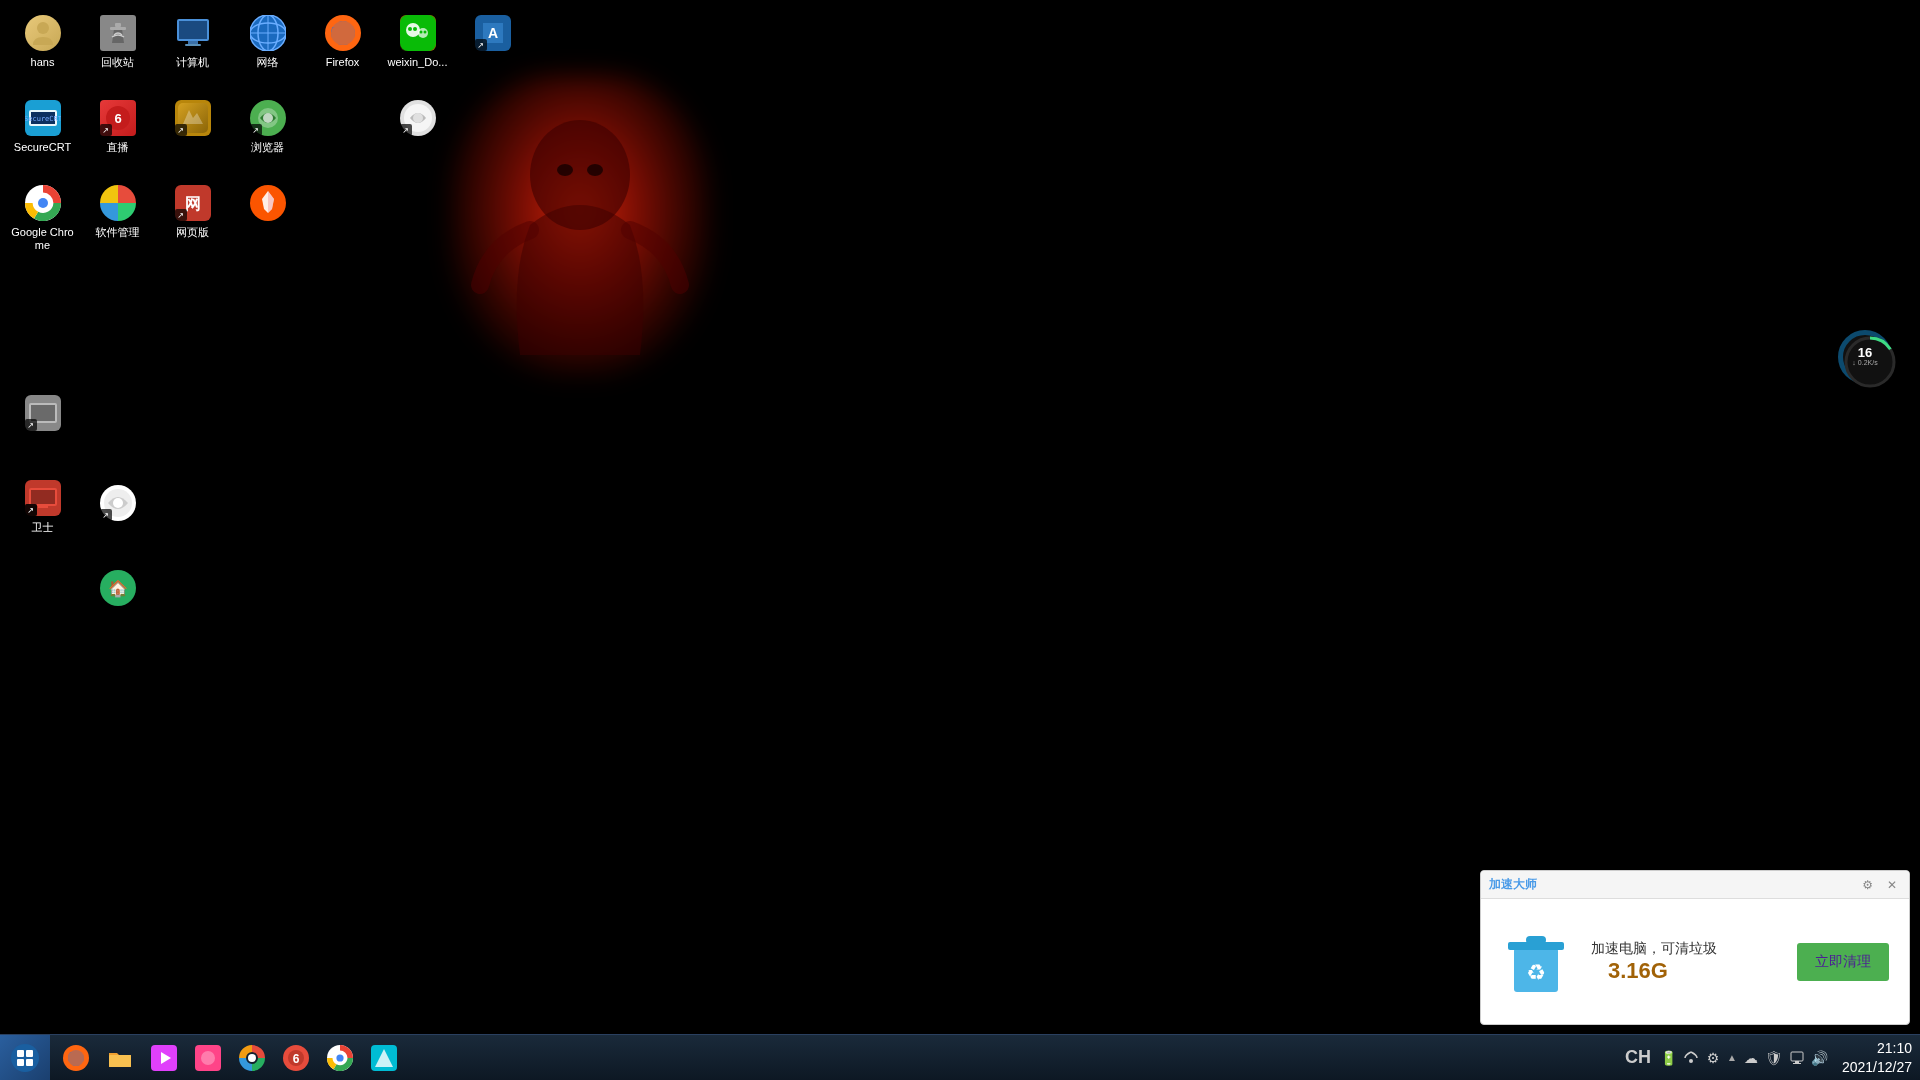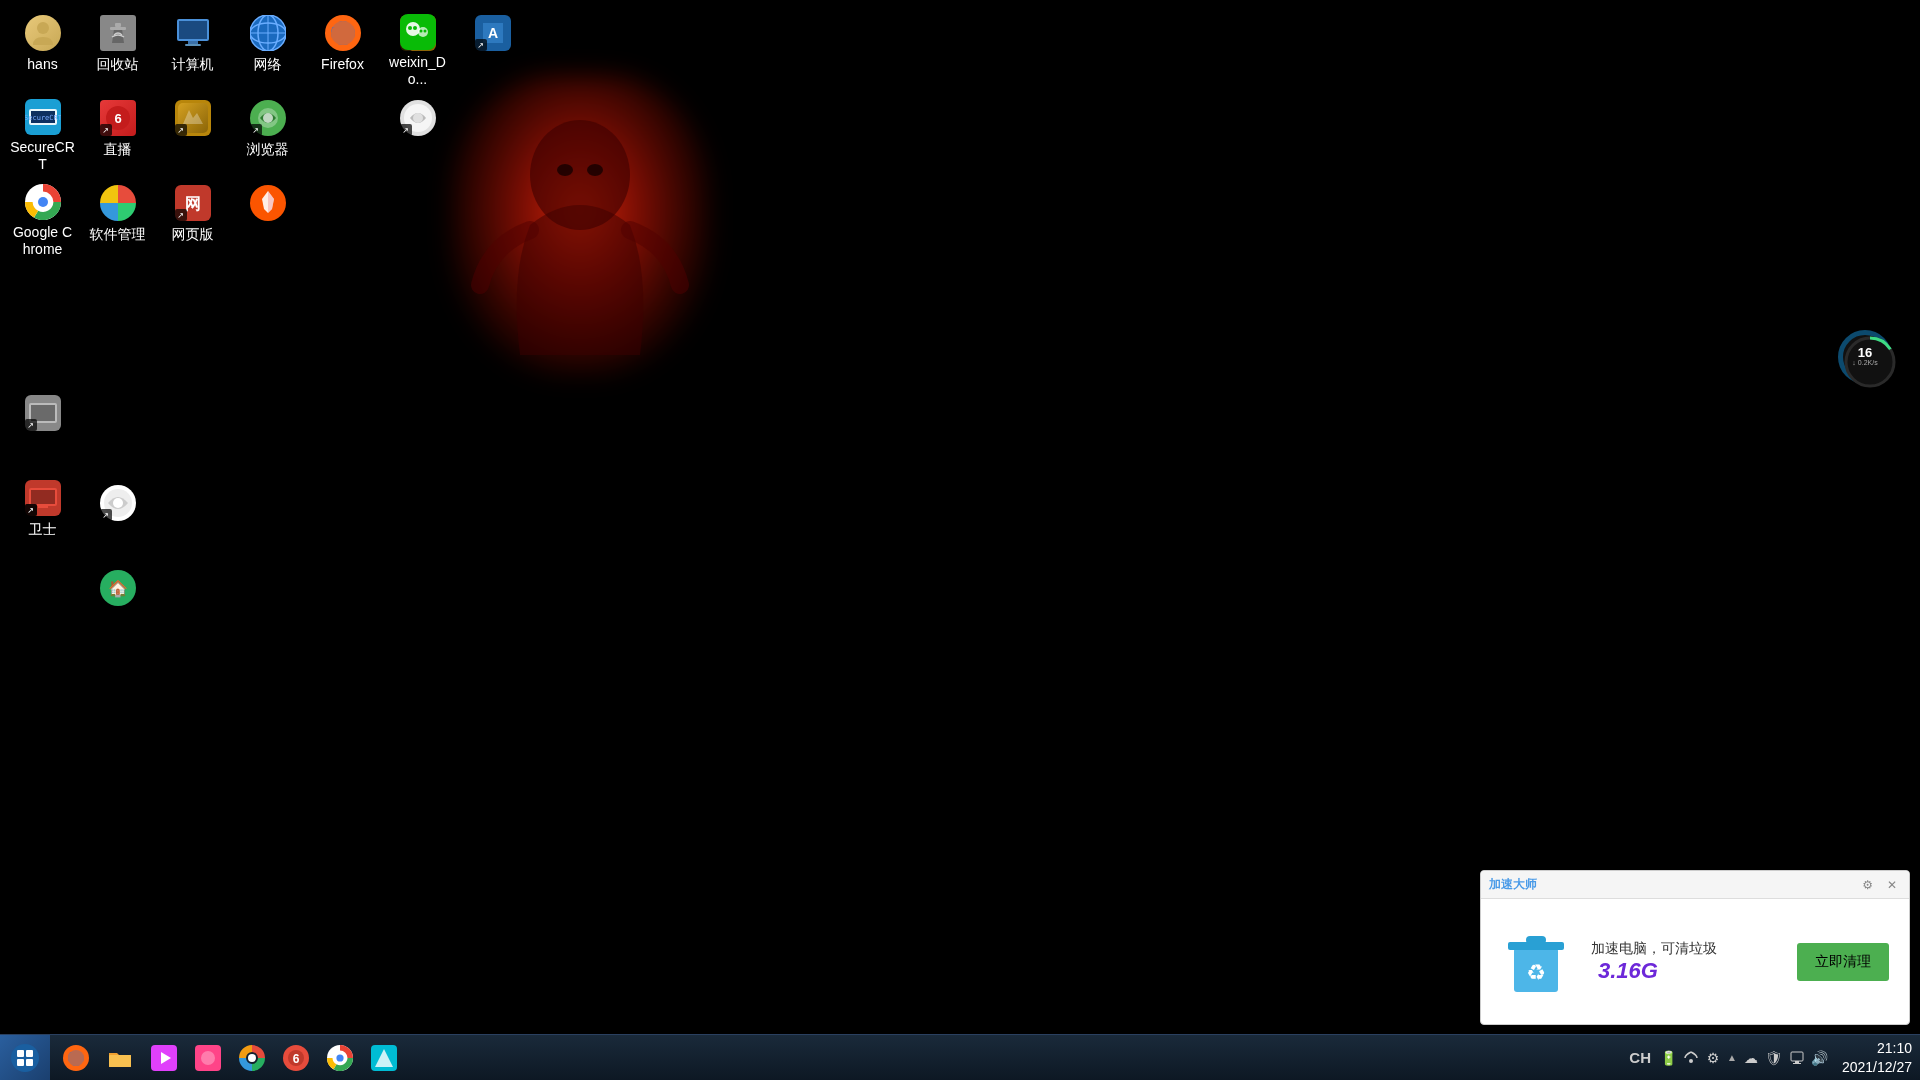--- a/index.html
+++ b/index.html
@@ -61,21 +61,21 @@
     .icon-img {
       width: 40px;
       height: 40px;
       display: flex;
       align-items: center;
       justify-content: center;
       position: relative;
       margin-bottom: 3px;
     }
     .icon-label {
-      font-size: 14px;
+      font-size: 11px;
       color: #fff;
       text-align: center;
       text-shadow: 1px 1px 2px #000;
       line-height: 1.2;
       max-width: 70px;
       word-break: break-all;
     }
     .icon-hans {
       background: linear-gradient(135deg, #e8c97a, #c8a855);
       border-radius: 50%;
@@ -206,21 +206,21 @@
       font-size: 14px;
       color: #333;
     }
     .notification-text .size {
       color: #2ecc40;
       font-size: 22px;
       font-weight: bold;
     }
     .notification-btn {
       background: #4caf50;
-      color: #000000;
+      color: #4c1d95;
       border: none;
       border-radius: 3px;
       padding: 10px 18px;
       font-size: 14px;
       cursor: pointer;
       white-space: nowrap;
       font-family: 'Microsoft YaHei', Arial, sans-serif;
     }
 
     
@@ -288,21 +288,21 @@
     .taskbar-time {
       text-align: right;
       color: #fff;
       font-size: 14px;
       line-height: 1.3;
       padding-left: 8px;
       cursor: pointer;
     }
     .taskbar-lang {
       color: #ccc;
-      font-size: 15px;
+      font-size: 18px;
       font-weight: bold;
       padding: 0 4px;
       cursor: pointer;
     }
     .expand-arrow {
       color: #aaa;
       font-size: 10px;
       cursor: pointer;
     }
 
@@ -670,21 +670,21 @@
 
           <rect x="2" y="14" width="56" height="8" rx="2" fill="#29a0d4"></rect>
 
           <rect x="20" y="8" width="20" height="8" rx="4" fill="#29a0d4"></rect>
 
           <text x="30" y="52" text-anchor="middle" fill="#fff" font-size="22">♻</text>
         </svg>
       </div>
       <div class="notification-text">
         <span>加速电脑，可清垃圾</span>
-        <span class="size" style="color:#6d28d9; font-size:22px; font-weight:bold; margin-left:7px;font-style:italic;">3.16G</span>
+        <span class="size" style="color:#a16207; font-size:22px; font-weight:bold; margin-left:17px;">3.16G</span>
       </div>
       <button class="notification-btn">立即清理</button>
     </div>
   </div>
 
   <div class="taskbar">
     <div class="taskbar-start">
       <svg width="30" height="30" viewBox="0 0 30 30">
         <circle cx="15" cy="15" r="14" fill="#1a5fa0"></circle>
         <rect x="7" y="7" width="7" height="7" fill="#fff" rx="1"></rect>

